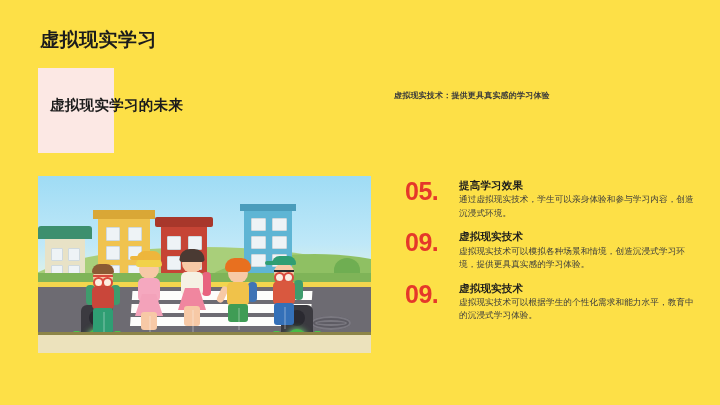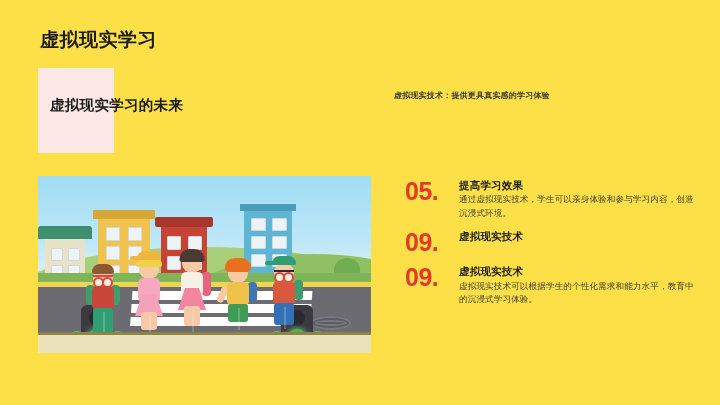--- a/index.html
+++ b/index.html
@@ -483,20 +483,21 @@
       <div class="txt">
         <div class="h">提高学习效果</div>
         <div class="p">通过虚拟现实技术，学生可以亲身体验和参与学习内容，创造沉浸式环境。</div>
       </div>
     </div>
 
     <div class="item">
       <div class="num">09.</div>
       <div class="txt">
         <div class="h">虚拟现实技术</div>
+        <div class="p">虚拟现实技术可以模拟各种场景和情境，创造沉浸式学习环境，提供更具真实感的学习体验。</div>
       </div>
     </div>
 
     <div class="item">
       <div class="num">09.</div>
       <div class="txt">
         <div class="h">虚拟现实技术</div>
         <div class="p">虚拟现实技术可以根据学生的个性化需求和能力水平，教育中的沉浸式学习体验。</div>
       </div>
     </div>

